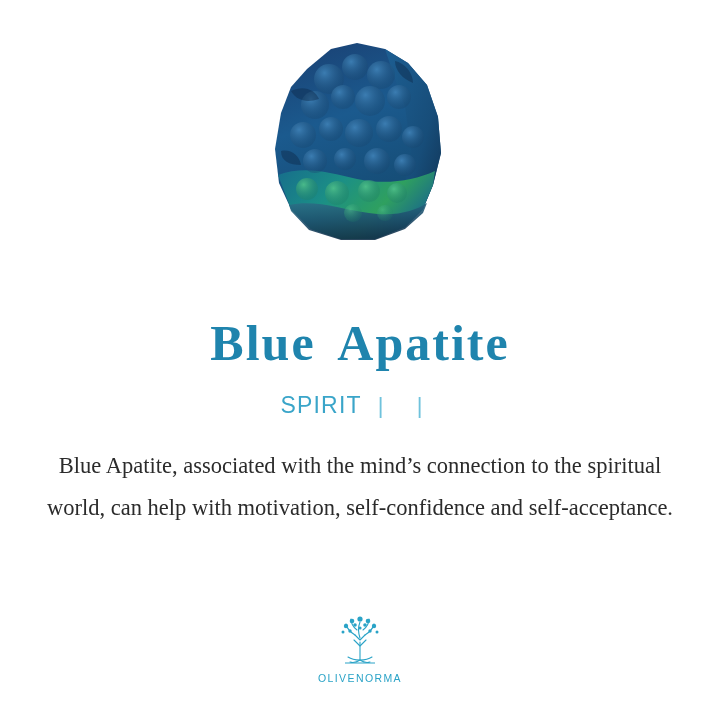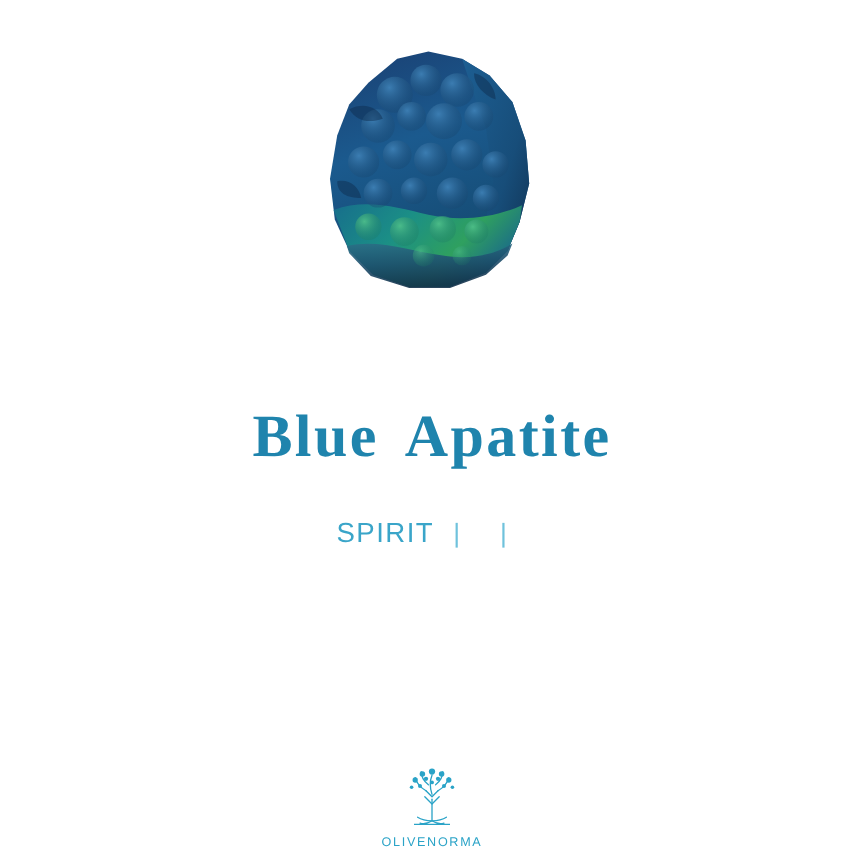--- a/index.html
+++ b/index.html
@@ -30,34 +30,34 @@
     width: 240px;
     height: 230px;
     display: flex;
     align-items: center;
     justify-content: center;
   }
   .stone-svg { display: block; }
 
   
   .title {
-    margin-top: 80px;
+    margin-top: 60px;
     font-family: "Liberation Serif", serif;
     font-weight: bold;
     font-size: 50px;
     letter-spacing: 2px;
     color: #1f84ad;
     line-height: 1;
     text-align: right;
     word-spacing: 10px;
   }
 
   
   .keywords {
-    margin-top: 43px;
+    margin-top: 24px;
     display: flex;
     align-items: center;
     justify-content: center;
     color: #3aa5c9;
     font-size: 23px;
     letter-spacing: 1.2px;
   }
   .keyword { white-space: nowrap; }
   .kw-sep {
     color: #6fc2dc;
@@ -74,21 +74,21 @@
     font-size: 22.5px;
     line-height: 42px;
     color: #2b2b2b;
   }
 
   
   .logo-block {
     position: absolute;
     left: 0;
     right: 0;
-    bottom: 12px;
+    bottom: 36px;
     display: flex;
     flex-direction: column;
     align-items: center;
   }
   .logo-mark { display: block; }
   .logo-text {
     margin-top: 4px;
     font-size: 10.5px;
     letter-spacing: 1.4px;
     color: #2aa3c7;
@@ -181,20 +181,21 @@
   </div>
 
   <div class="title">Blue  Apatite</div>
 
   <div class="keywords">
     <span class="keyword">SPIRIT</span>
     <span class="kw-sep">|</span>
     <span class="kw-sep">|</span>
   </div>
 
+  <p class="description">Blue Apatite, associated with the mind’s connection to the spiritual world, can help with motivation, self-confidence and self-acceptance.</p>
 
   <div class="logo-block">
     <svg class="logo-mark" width="58" height="58" viewBox="0 0 58 58">
       <g stroke="#2aa3c7" stroke-width="1.1" fill="none" stroke-linecap="round">
 
         <path d="M29,50 L29,32"></path>
         <path d="M29,36 L23,30 M29,36 L35,30 M29,30 L24,25 M29,30 L34,25"></path>
 
         <path d="M29,50 C24,50 20,49 17,47 M29,50 C34,50 38,49 41,47"></path>
         <path d="M29,50 C26,52 22,53 19,52 M29,50 C32,52 36,53 39,52"></path>

